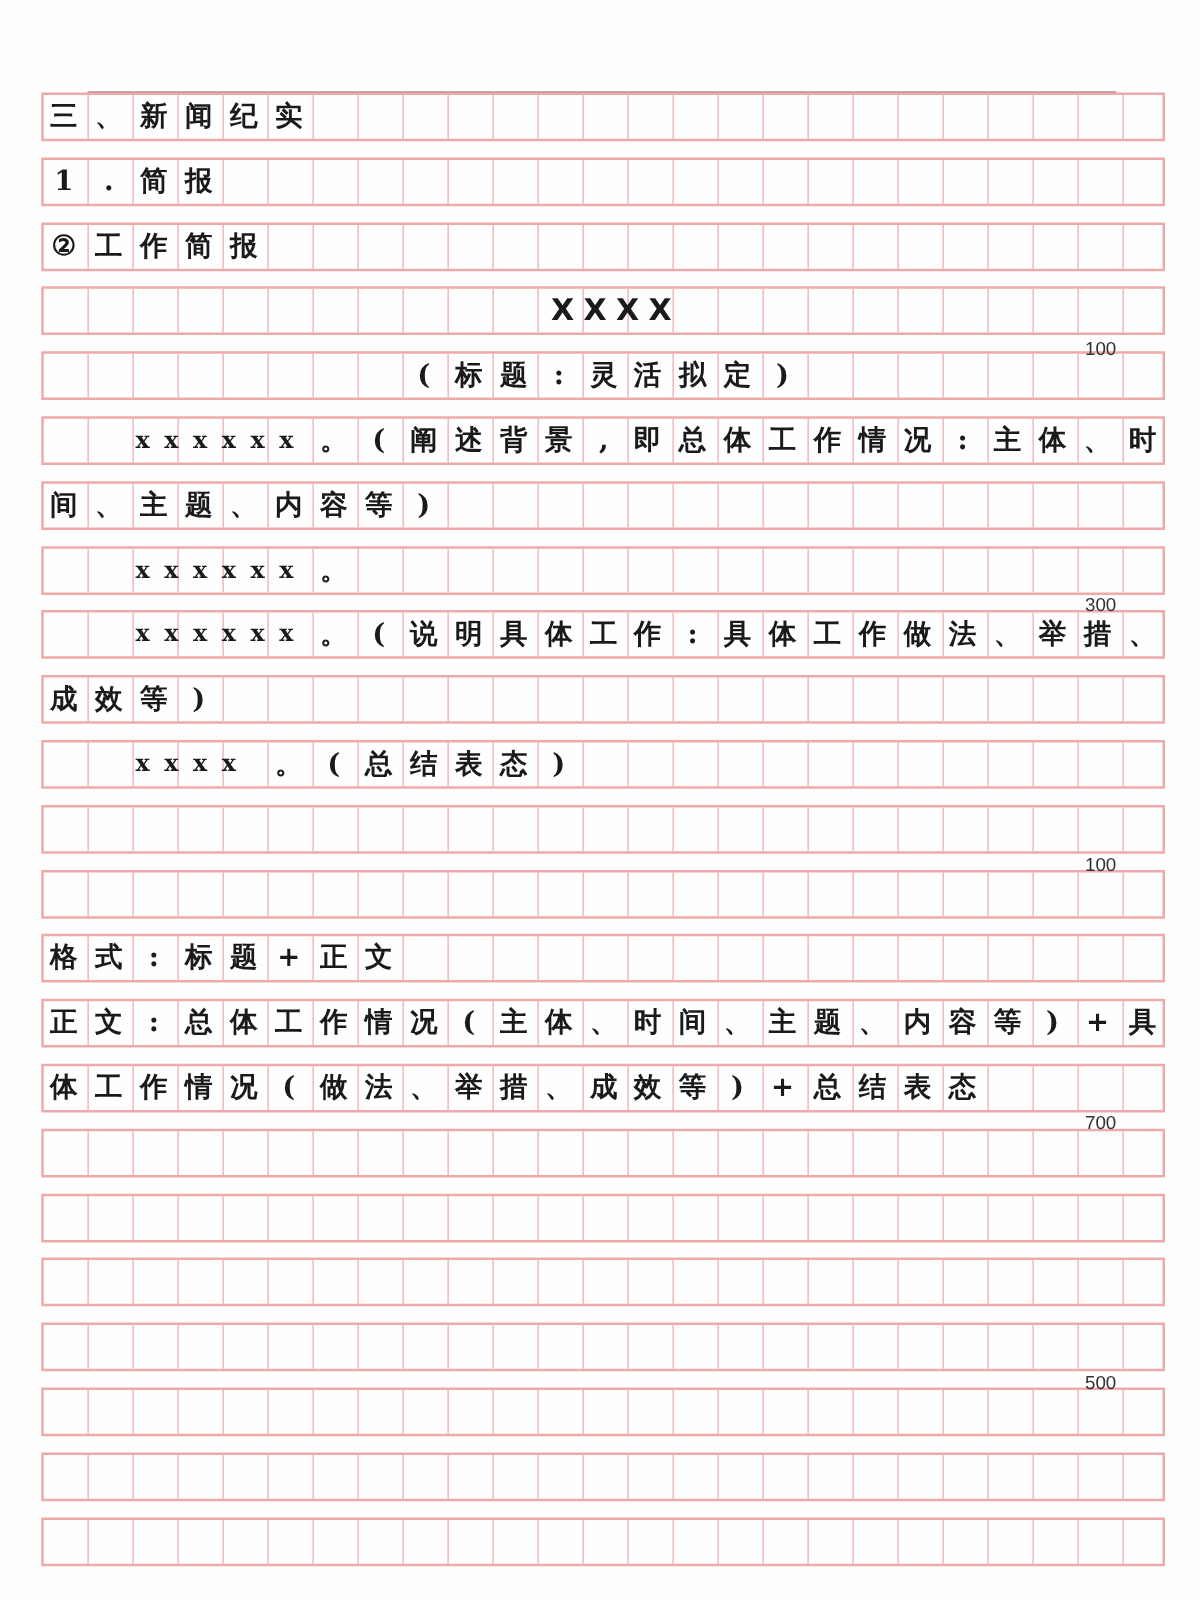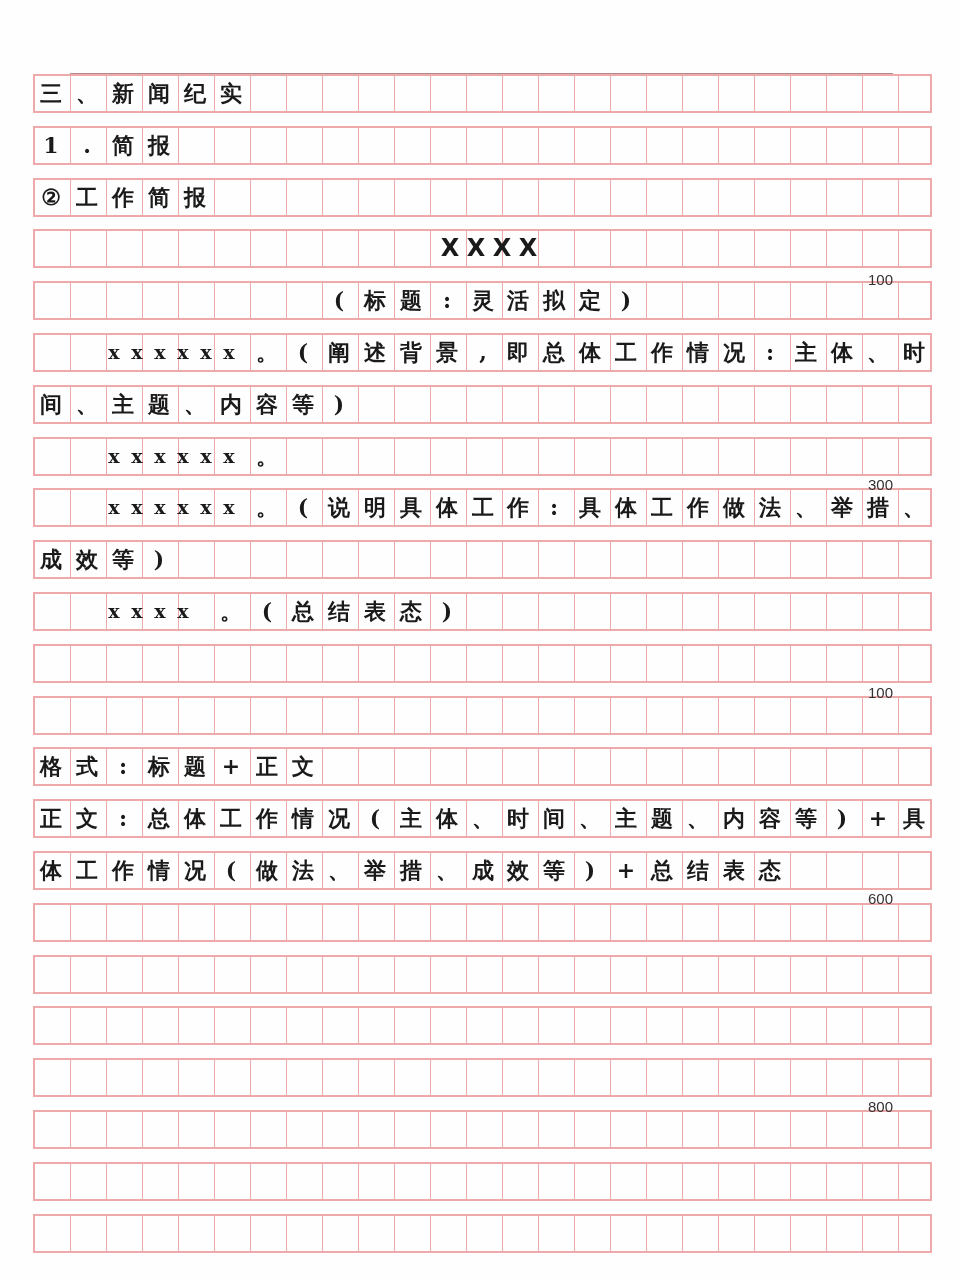--- a/index.html
+++ b/index.html
@@ -821,17 +821,17 @@
       <span class="glyph" style="top: 851px; left: 608px;">+</span>
       <span class="glyph" style="top: 851px; left: 644px;">总</span>
       <span class="glyph" style="top: 851px; left: 680px;">结</span>
       <span class="glyph" style="top: 851px; left: 716px;">表</span>
       <span class="glyph" style="top: 851px; left: 752px;">态</span>
     </div>
   <div id="markers">
       <span class="marker" style="left: 868px; top: 271px;">100</span>
       <span class="marker" style="left: 868px; top: 476px;">300</span>
       <span class="marker" style="left: 868px; top: 684px;">100</span>
-      <span class="marker" style="left: 868px; top: 890px;">600</span>
-      <span class="marker" style="left: 868px; top: 1098px;">800</span>
+      <span class="marker" style="left: 868px; top: 890px;">700</span>
+      <span class="marker" style="left: 868px; top: 1098px;">500</span>
     </div>
 
 </div>
 
 </body></html>

